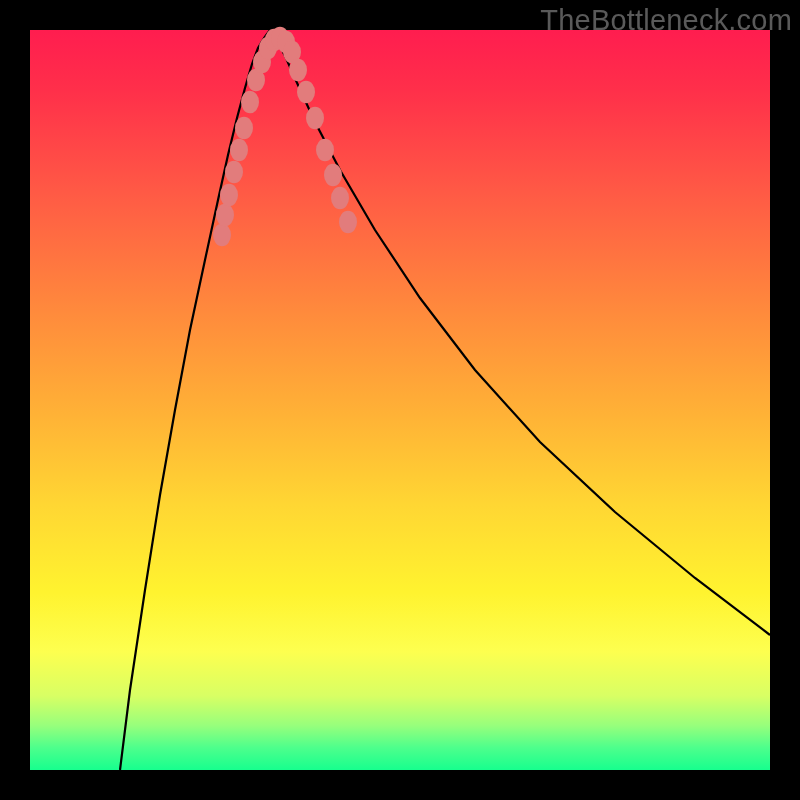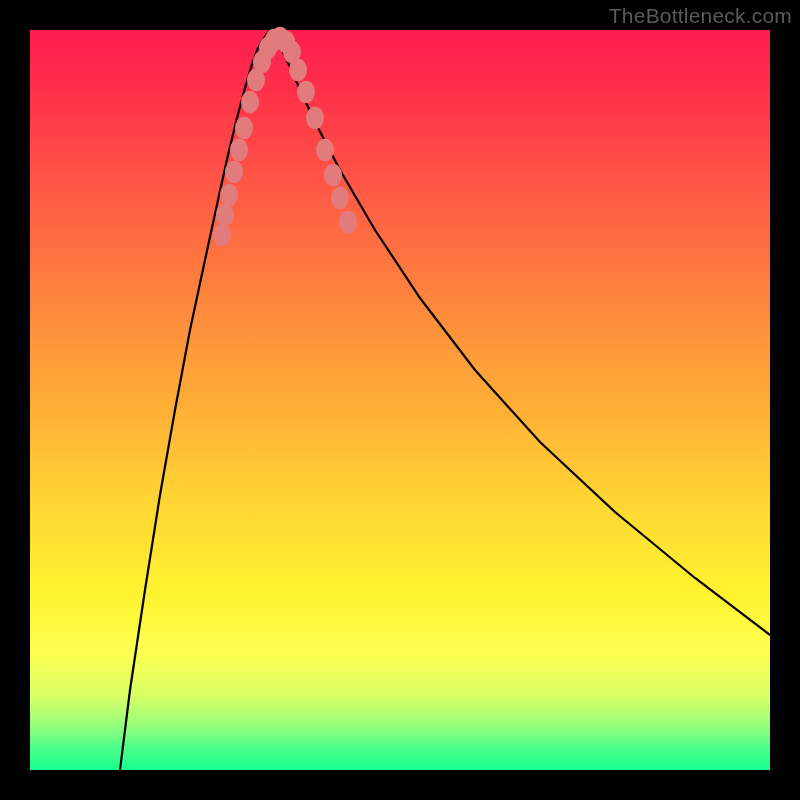--- a/index.html
+++ b/index.html
@@ -46,21 +46,21 @@
     top: 0;
     width: 740px;
     height: 740px;
     overflow: visible;
   }
   .watermark {
     position: absolute;
     top: 4px;
     right: 8px;
     color: #5a5a5a;
-    font-size: 21px;
+    font-size: 29px;
     font-weight: 400;
     letter-spacing: 0.2px;
     user-select: none;
   }
 </style>
 </head>
 <body>
 
 <div class="frame">
 

